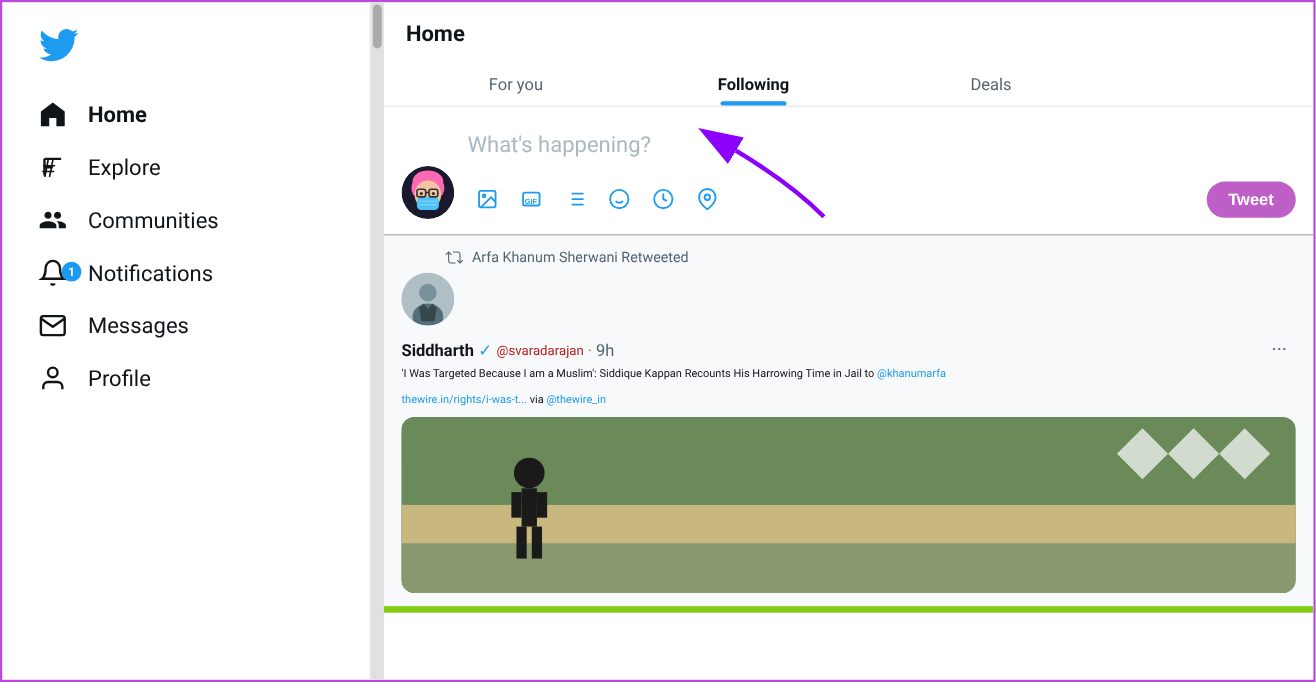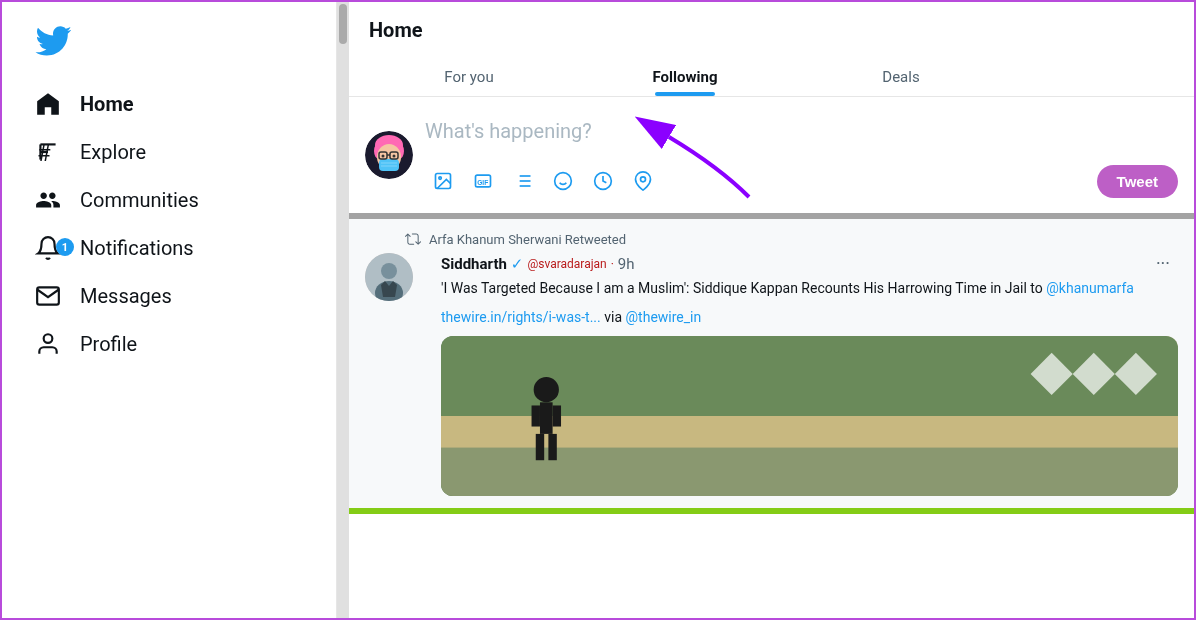--- a/index.html
+++ b/index.html
@@ -152,23 +152,23 @@
       transform: translateX(-50%);
       width: 60px;
       height: 4px;
       background: #1d9bf0;
       border-radius: 2px;
     }
 
     
     .compose-area {
       display: flex;
-      align-items: center;
+      align-items: flex-end;
       padding: 14px 16px;
-      border-bottom: 6px solid #a3a3a3;
+      border-bottom: 1px solid #a3a3a3;
       gap: 12px;
       position: relative;
     }
 
     .avatar {
       width: 48px;
       height: 48px;
       border-radius: 50%;
       flex-shrink: 0;
       overflow: hidden;
@@ -236,21 +236,22 @@
       align-items: center;
       gap: 8px;
       font-size: 13px;
       color: #536471;
       padding-left: 40px;
       margin-bottom: 6px;
     }
 
     .tweet-content {
       display: flex;
-      gap: 28px;
+      gap: 12px;
+      flex-direction: column;
     }
 
     .tweet-avatar {
       width: 48px;
       height: 48px;
       border-radius: 50%;
       background: #c0c0c0;
       flex-shrink: 0;
       overflow: hidden;
     }
@@ -294,21 +295,21 @@
     }
 
     .tweet-more {
       color: #536471;
       font-size: 18px;
       cursor: pointer;
       padding: 0 8px;
     }
 
     .tweet-text {
-      font-size: 14px;
+      font-size: 10px;
       color: #0f1419;
       line-height: 1.5;
       margin-bottom: 8px;
     }
 
     .tweet-link {
       color: #1d9bf0;
       text-decoration: none;
     }
 

